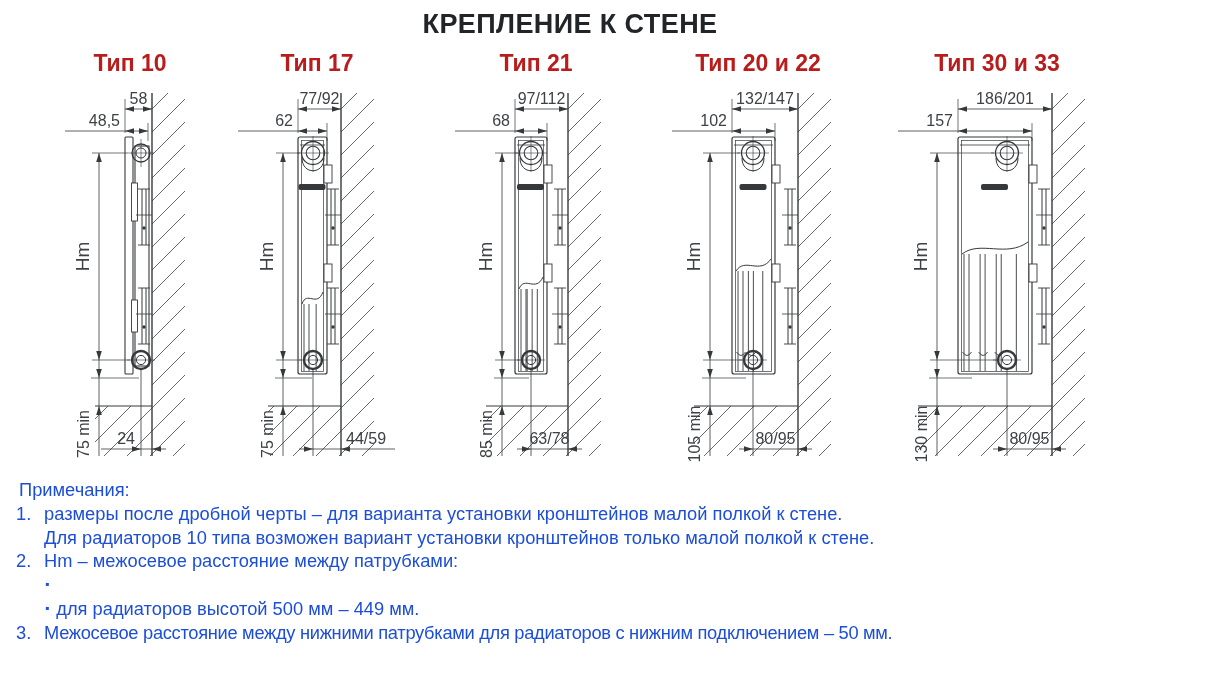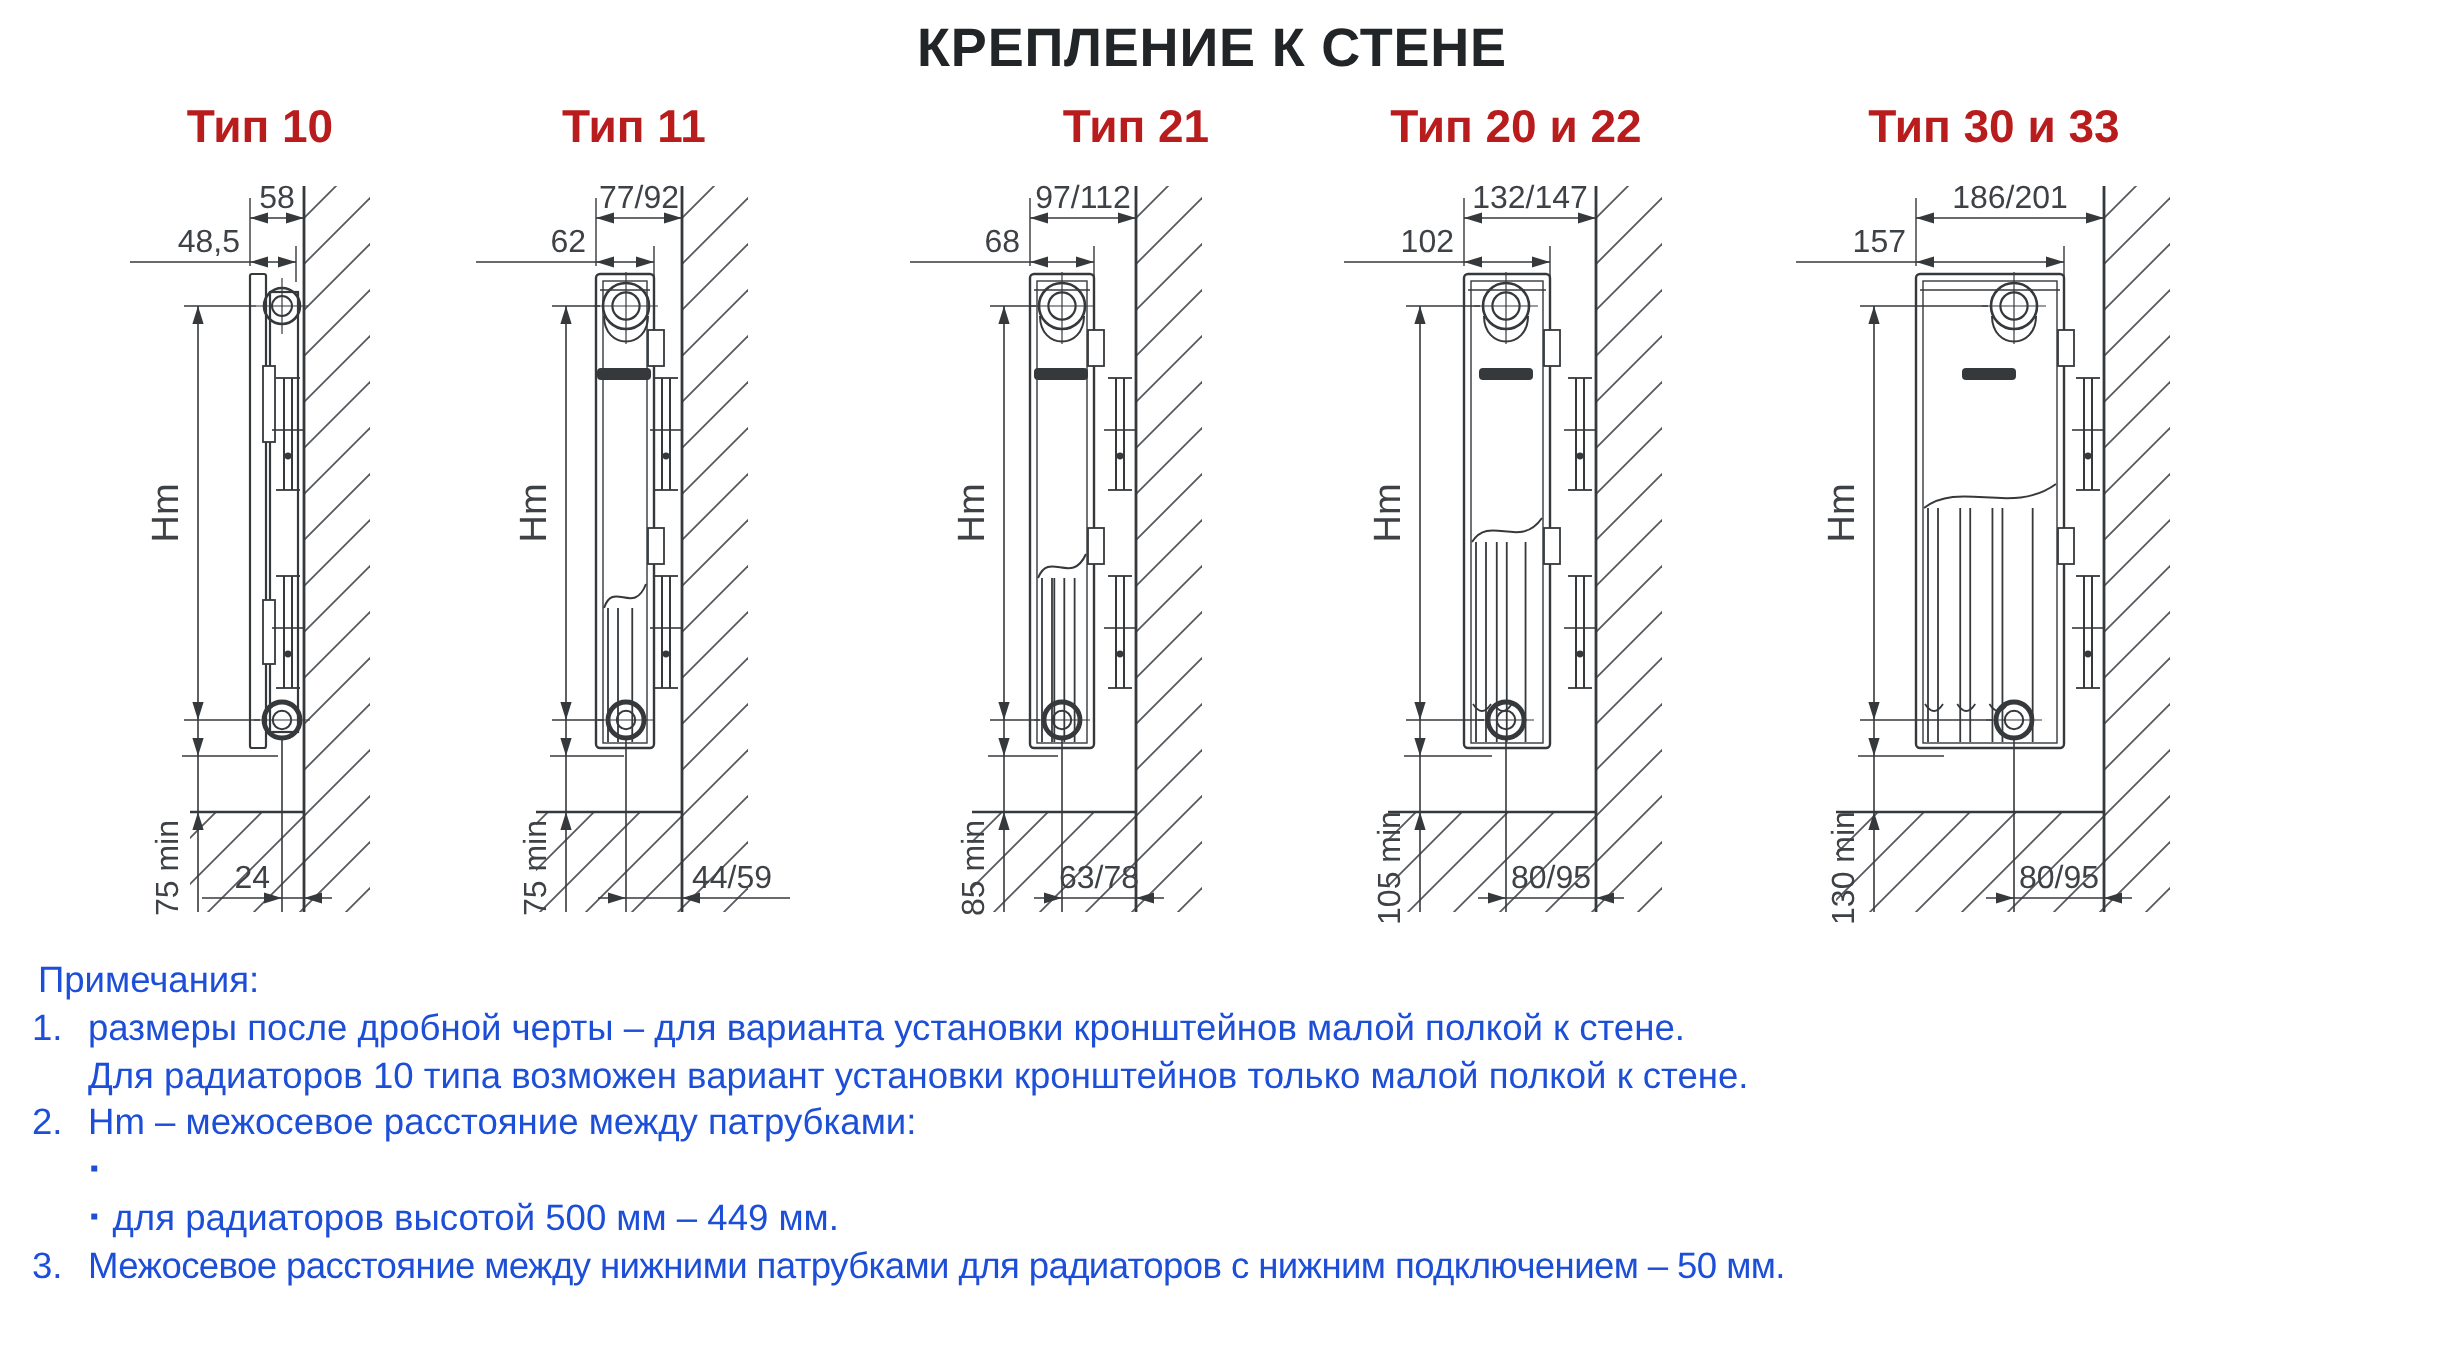--- a/index.html
+++ b/index.html
@@ -3,21 +3,21 @@
 <meta charset="utf-8">
 <style>
   html,body{margin:0;padding:0;}
   body{
     width:1220px;height:680px;background:#ffffff;position:relative;overflow:hidden;
     font-family:"Liberation Sans","DejaVu Sans",sans-serif;
     -webkit-font-smoothing:antialiased;
   }
   .title{
     position:absolute;left:0;top:9px;width:1140px;text-align:center;
-    font-size:27px;font-weight:700;letter-spacing:.4px;color:#222527;padding-left:36px;
+    font-size:27px;font-weight:700;letter-spacing:.4px;color:#222527;
   }
   .stage{position:absolute;left:0;top:0;width:1220px;height:470px;}
   .dtype{
     position:absolute;top:50px;transform:translateX(-50%);
     font-size:23px;font-weight:600;color:#b91c1c;white-space:nowrap;
   }
   #diagram-svg{position:absolute;left:0;top:0;}
   .notes{
     position:absolute;left:16px;top:478px;width:1196px;
     font-size:18.3px;line-height:23.8px;color:#1d4ed8;
@@ -30,22 +30,22 @@
   .bsq{font-size:12px;margin:0 7px 0 1px;line-height:23.8px;}
   .note3-line{letter-spacing:-0.3px;}
 </style>
 </head>
 <body>
 
 <div class="stage">
   <div class="title">КРЕПЛЕНИЕ К СТЕНЕ</div>
 
   <div class="dtype" style="left:130px">Тип 10</div>
-  <div class="dtype" style="left:317px">Тип 11</div>
-  <div class="dtype" style="left:568px">Тип 21</div>
+  <div class="dtype" style="left:317px">Тип 17</div>
+  <div class="dtype" style="left:536px">Тип 21</div>
   <div class="dtype" style="left:758px">Тип 20 и 22</div>
   <div class="dtype" style="left:997px">Тип 30 и 33</div>
 
   <svg id="diagram-svg" width="1220" height="470">
       <g>
         <clipPath id="clip0">
           <rect x="152" y="93" width="33" height="363"></rect>
           <rect x="95" y="406" width="57" height="50"></rect>
         </clipPath>
         <g clip-path="url(#clip0)">

